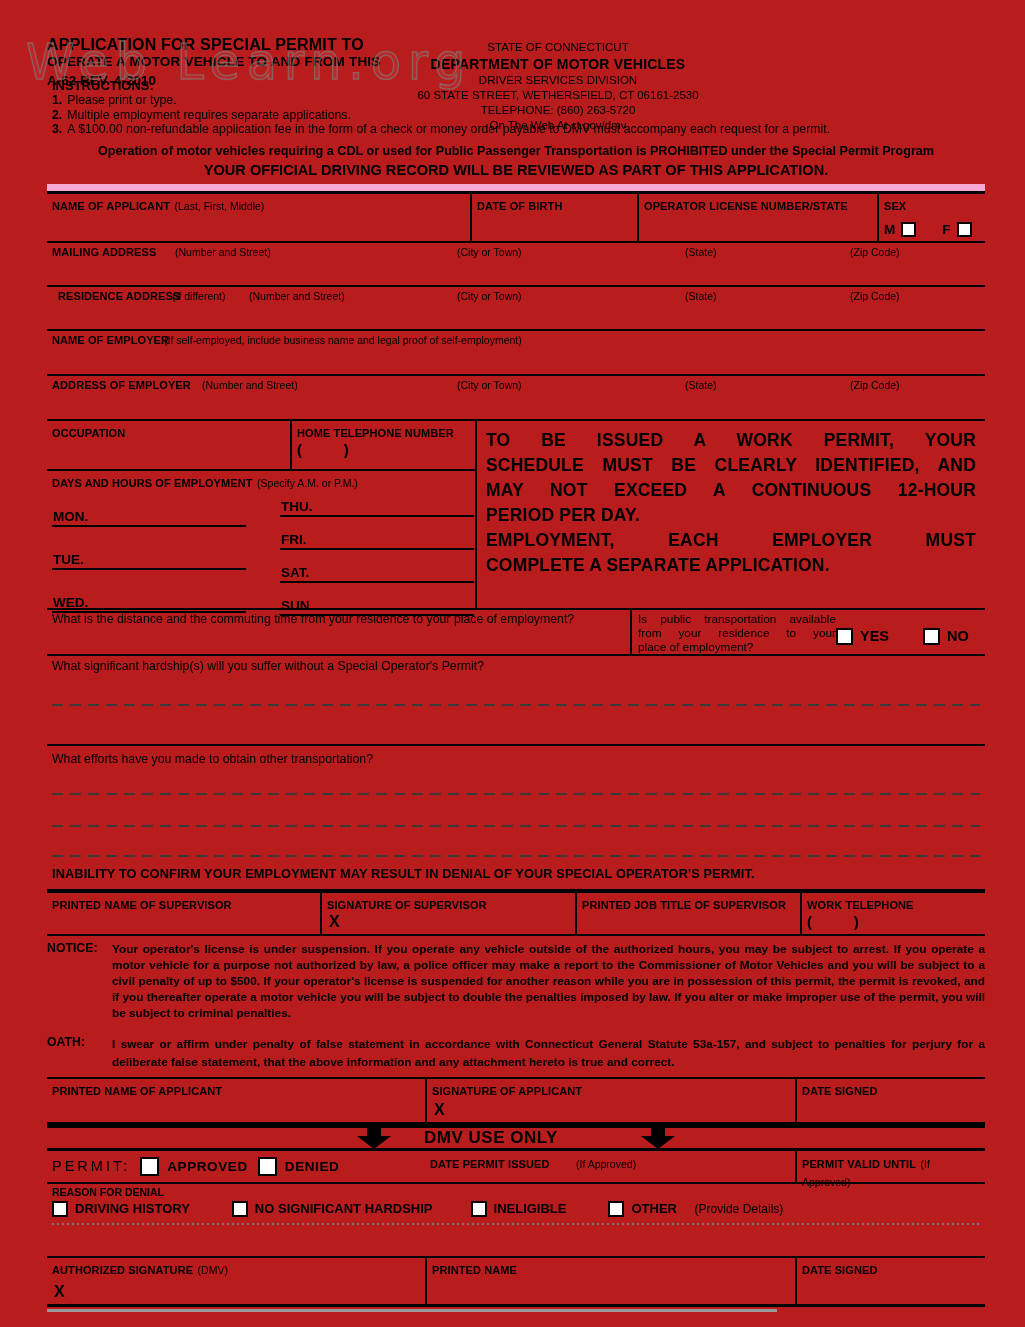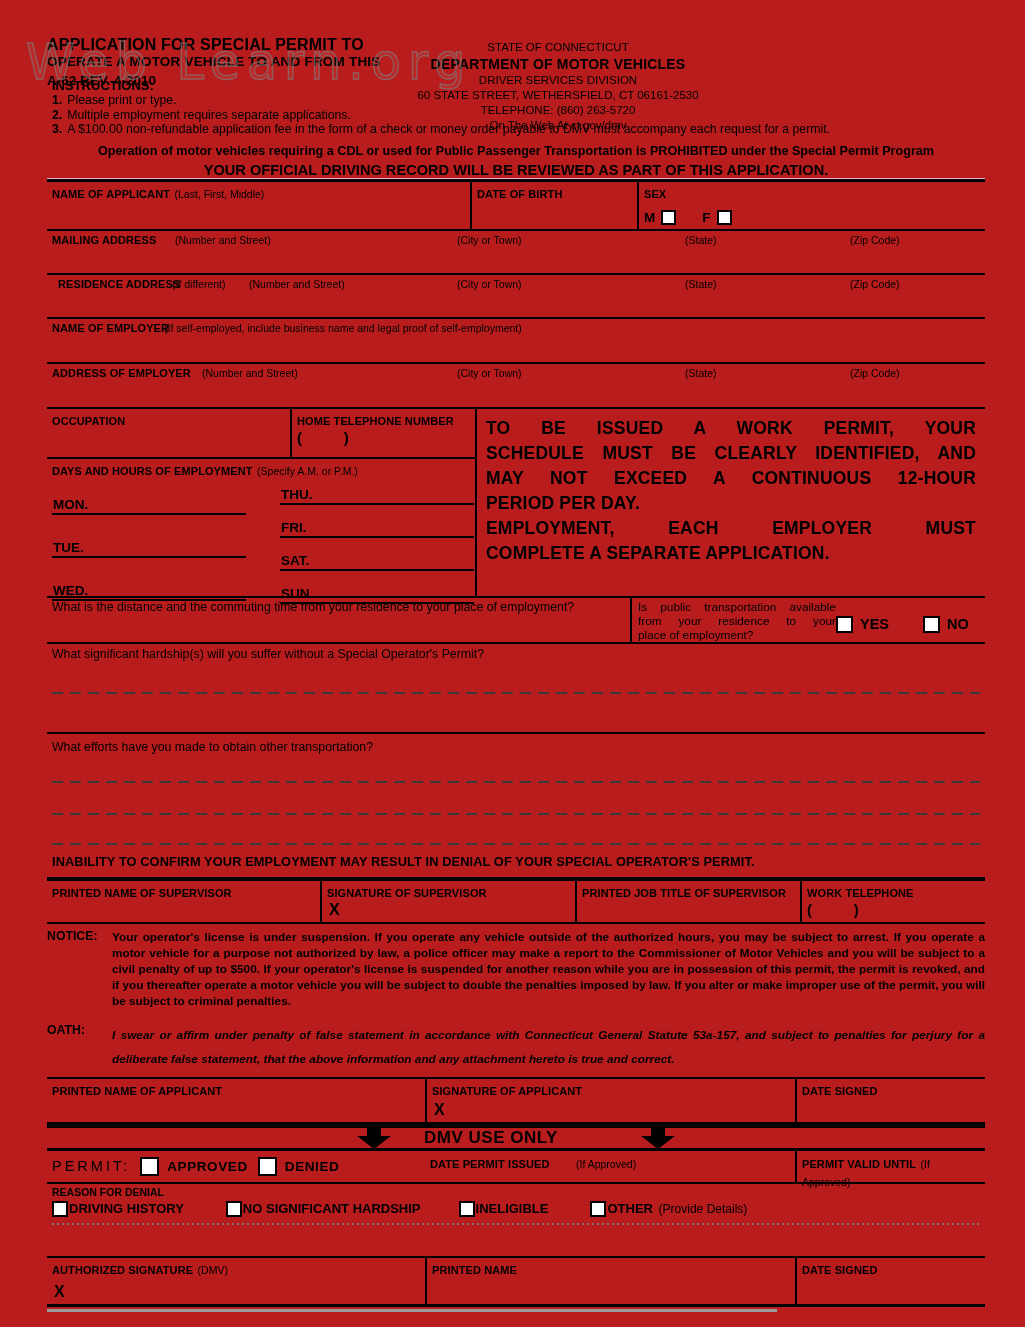--- a/index.html
+++ b/index.html
@@ -32,21 +32,21 @@
 
   
   .instr { margin-left:5px; margin-top:8px; }
   .instr-h { font-weight:bold; font-size:13px; }
   .instr-item { font-size:12.3px; line-height:13.5px; margin-top:1px; }
   .instr-item b { margin-right:5px; }
   .warn1 { text-align:center; font-weight:bold; font-size:12.6px; margin-top:7px; }
   .warn2 { text-align:center; font-weight:bold; font-size:14.6px; margin-top:4px; }
 
   
-  .form { border-top:1px solid #f9a8d4; }
+  .form { margin-top:6px; border-top:7px solid #f9a8d4; }
   .row { display:flex; border-top:3px solid #000; position:relative; }
   .row.thin { border-top:2px solid #000; }
   .cell { position:relative; padding:2px 5px; }
   .cell + .cell { border-left:2px solid #000; }
   .lab  { font-weight:bold; font-size:11px; letter-spacing:.1px; }
   .hint { font-size:10.5px; font-weight:normal; }
   .abs  { position:absolute; top:3px; }
   .xmark { position:absolute; left:7px; bottom:3px; font-weight:bold; font-size:16px; }
   .paren { font-weight:bold; font-size:15px; white-space:pre; }
   .cb { display:inline-block; width:17px; height:17px; border:2px solid #000; background:#fff; vertical-align:middle; flex:none; }
@@ -100,21 +100,21 @@
 
   
   .sup { height:45px; border-top:4px solid #000; }
   .sup .c1 { width:273px; } .sup .c2 { width:255px; } .sup .c3 { width:225px; } .sup .c4 { width:185px; }
 
   
   .notice { border-top:2px solid #000; padding-top:5px; display:flex; }
   .n-lab { width:65px; font-weight:bold; font-size:12.3px; flex:none; }
   .n-txt { flex:1; font-weight:bold; font-size:11.8px; line-height:16.2px; text-align:justify; }
   .oath { margin-top:13px; display:flex; }
-  .oath .n-txt { line-height:24px;font-style:italic; }
+  .oath .n-txt { line-height:18px; }
 
   
   .app { height:45px; border-top:2px solid #000; margin-top:6px; }
   .c425 { width:378px; } .c795 { width:370px; } .cend { width:190px; }
 
   
   .dmvbar { border-top:6px solid #000; height:26px; display:flex; align-items:center; justify-content:center; gap:8px; }
   .dmv-title { font-weight:bold; font-size:17px; letter-spacing:.5px; margin:0 75px 0 25px; }
   .arrow { position:relative; width:34px; height:25px; flex:none; }
   .arrow::before { content:""; position:absolute; left:10px; top:0; width:14px; height:11px; background:#000; }
@@ -126,21 +126,21 @@
   .permit-left { width:378px; display:flex; align-items:center; gap:10px; padding:0 5px; }
   .permit-word { font-size:14.5px; letter-spacing:3px; }
   .opt { display:flex; align-items:center; gap:8px; font-weight:bold; font-size:13.5px; letter-spacing:.6px; }
   .opt .cb { width:19px; height:19px; }
   .permit .cell { padding-top:3px; }
 
   
   .reason { border-top:2px solid #000; padding:2px 5px 0 5px; height:69px; }
   .reason-lab { font-weight:bold; font-size:10.5px; }
   .reason-row { display:flex; align-items:center; margin-top:3px; }
-  .r-item { display:flex; align-items:center; gap:1px; font-weight:bold; font-size:13px; }
+  .r-item { display:flex; align-items:center; gap:7px; font-weight:bold; font-size:13px; }
   .r-item .cb { width:16px; height:16px; }
   .g1 { margin-left:0; } .g2 { margin-left:42px; } .g3 { margin-left:38px; } .g4 { margin-left:42px; }
   .dot { height:2px; margin-top:6px; background:repeating-linear-gradient(90deg,#777 0 2px, transparent 2px 5px); }
 
   
   .bot { height:48px; border-top:2px solid #000; margin-top:5px; }
   .bot-shadow { height:3px; background:#9a9a9a; margin-top:2px; }
   .botline { height:3px; background:#000; }
 </style>
 </head>
@@ -176,20 +176,23 @@
 
     <div class="form">
 
       <div class="row r1">
         <div class="cell" style="width:423px">
           <span class="lab">NAME OF APPLICANT</span>
           <span class="hint">(Last, First, Middle)</span>
         </div>
         <div class="cell" style="width:167px">
           <span class="lab">DATE OF BIRTH</span>
+        </div>
+        <div class="cell" style="width:240px">
+          <span class="lab">OPERATOR LICENSE NUMBER/STATE</span>
         </div>
         <div class="cell" style="flex:1">
           <span class="lab">SEX</span>
           <div class="sex-line">
             <span>M</span>
             <span class="cb"></span>
             <span class="sex-sp"></span>
             <span>F</span>
             <span class="cb"></span>
           </div>

